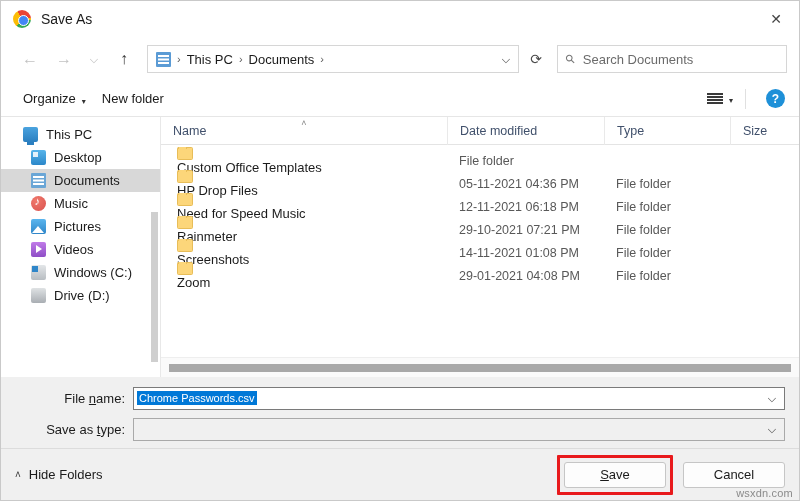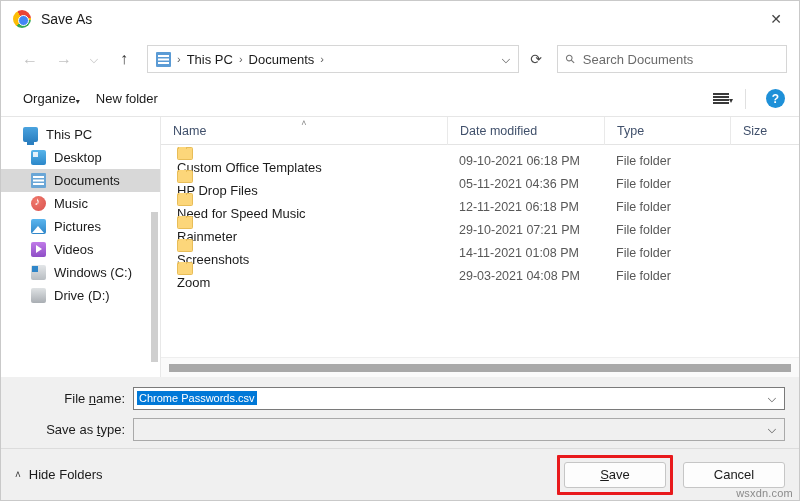--- a/index.html
+++ b/index.html
@@ -87,21 +87,21 @@
   .search-ph { font-size: 13px; color: #6b6b6b; }
 
   
   .toolbar {
     height: 36px; min-height: 36px; background: #ffffff;
     display: flex; align-items: center; padding: 0 14px;
     border-bottom: 1px solid #e6e6e6;
   }
   .tb-item {
     font-size: 13px; color: #1b1b1b; padding: 4px 8px; display: flex;
-    align-items: flex-end; gap: 0; border-radius: 3px; cursor: default;
+    align-items: flex-end; gap: 6px; border-radius: 3px; cursor: default;
   }
   .caret-down { font-size: 8px; color: #333; }
   .tb-right { margin-left: auto; display: flex; align-items: center; gap: 0px; }
   .list-icon { width: 16px; height: 12px; display: flex; flex-direction: column;
     justify-content: space-between; }
   .list-icon i { display: block; height: 2px; background: #3a3a3a; }
   .help-btn {
     width: 19px; height: 19px; border-radius: 50%; background: #1e90d8;
     color: #fff; font-size: 12px; font-weight: bold;
     display: flex; align-items: center; justify-content: center; margin-left: 16px;
@@ -341,21 +341,20 @@
           <span>Size</span>
         </div>
       </div>
 
       <div class="rows">
         <div class="row">
           <div class="cell name c-name">
             <span class="folder-ic"></span>
             <span>Custom Office Templates</span>
           </div>
-          <div class="cell date c-date">09-10-2021 06:18 PM</div>
           <div class="cell type c-type">File folder</div>
           <div class="cell size c-size"></div>
         </div>
         <div class="row">
           <div class="cell name c-name">
             <span class="folder-ic"></span>
             <span>HP Drop Files</span>
           </div>
           <div class="cell date c-date">05-11-2021 04:36 PM</div>
           <div class="cell type c-type">File folder</div>
@@ -386,21 +385,21 @@
           </div>
           <div class="cell date c-date">14-11-2021 01:08 PM</div>
           <div class="cell type c-type">File folder</div>
           <div class="cell size c-size"></div>
         </div>
         <div class="row">
           <div class="cell name c-name">
             <span class="folder-ic"></span>
             <span>Zoom</span>
           </div>
-          <div class="cell date c-date">29-03-2021 04:08 PM</div>
+          <div class="cell date c-date">29-01-2021 04:08 PM</div>
           <div class="cell type c-type">File folder</div>
           <div class="cell size c-size"></div>
         </div>
       </div>
 
       <div class="hscroll-wrap">
         <div class="hscroll" style="width:100%"></div>
       </div>
     </div>
   </div>

